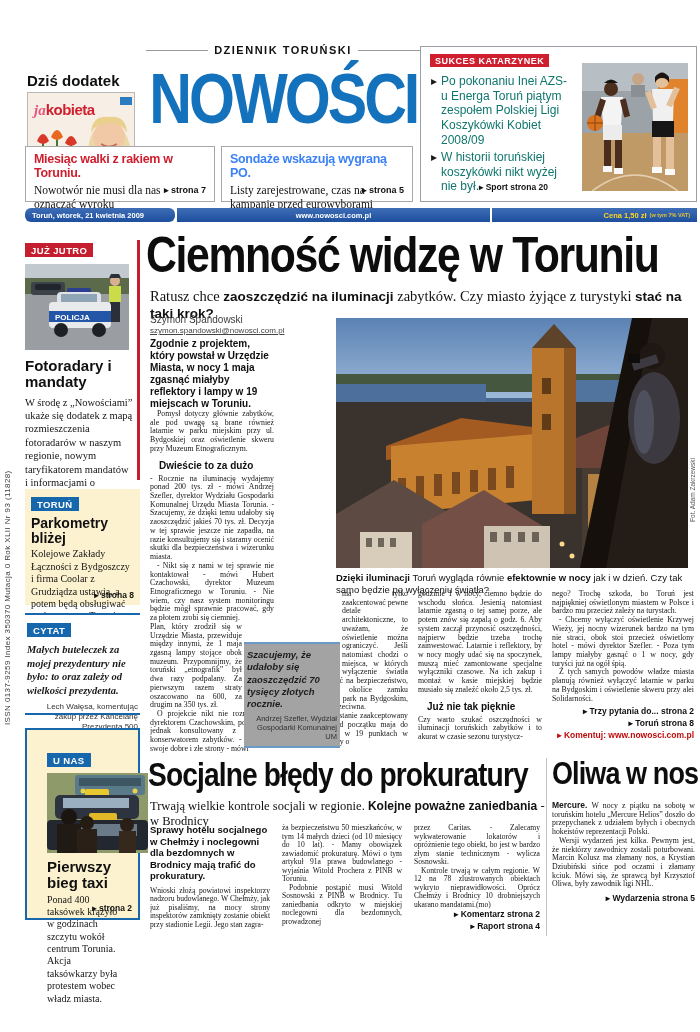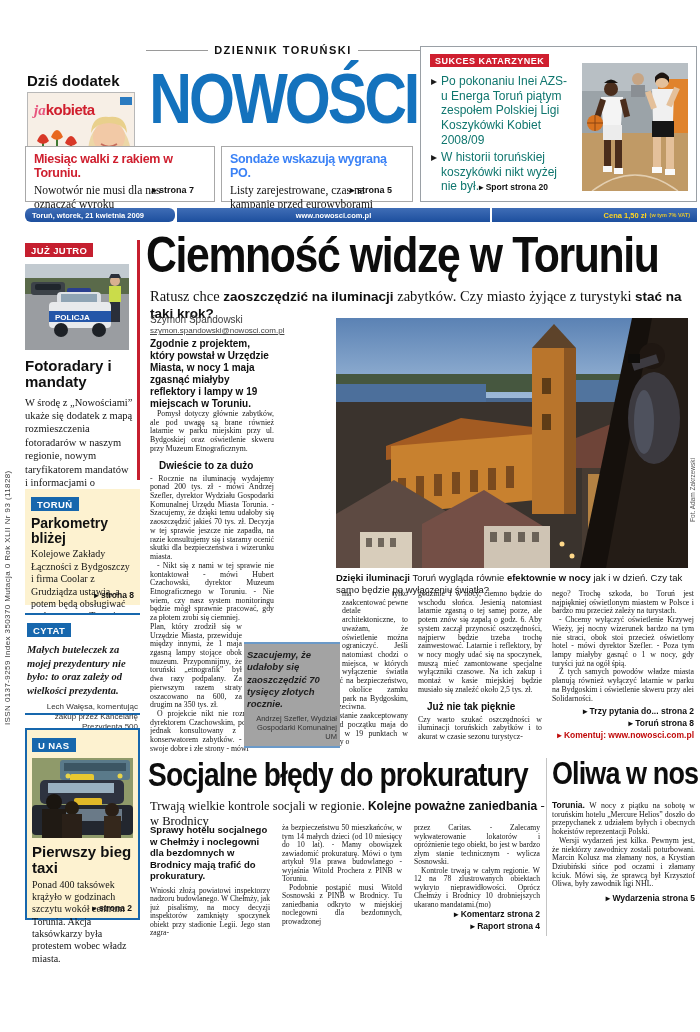--- a/index.html
+++ b/index.html
@@ -32,21 +32,21 @@
   .sukces-photo { position:absolute; right:8px; top:16px; width:106px; height:128px; overflow:hidden; }
 
   .teaser { position:absolute; top:146px; height:56px; border:1px solid #a8a8a8; background:#fff; padding:5px 8px; }
   .teaser-1 { left:25px; width:190px; }
   .teaser-2 { left:221px; width:192px; }
   .teaser-title { font:bold 12.5px "Liberation Sans",sans-serif; letter-spacing:-0.3px; }
   .teaser-1 .teaser-title { color:#cf1f2f; }
   .teaser-2 .teaser-title { color:#3b82f6; }
   .teaser-text { margin-top:3px; font:11.5px "Liberation Serif",serif; line-height:1.22; color:#111; width:150px; }
   .teaser-2 .teaser-text { width:160px; }
-  .teaser-page { position:absolute; right:20px; bottom:6px; font:bold 9px "Liberation Sans",sans-serif; color:#111;padding-left:17px; }
+  .teaser-page { position:absolute; right:8px; bottom:6px; font:bold 9px "Liberation Sans",sans-serif; color:#111;padding-left:17px; }
   .teaser-page::before { content:"▸ "; }
 
   
   .infobar { position:absolute; left:25px; top:208px; width:672px; height:14px; display:flex; gap:2px; }
   .seg { background:linear-gradient(#3f6db6,#1d4f9e); color:#fff; font:bold 7.5px "Liberation Sans",sans-serif; display:flex; align-items:center; padding:0 7px; }
   .seg-date { width:150px;border-radius:6px; }
   .seg-url { flex:1; justify-content:center; }
   .seg-price { width:205px; justify-content:flex-end; color:#ffd520; }
   .vat { font-size:5.5px; margin-left:3px; opacity:.85; }
 
@@ -63,21 +63,21 @@
   .sb-title { font:bold 15px "Liberation Sans",sans-serif; line-height:1.05; color:#101010; margin:8px 0 6px; }
   .sb-text { font:10.5px "Liberation Serif",serif; line-height:1.28; color:#141414; }
   .box-torun { top:489px; height:116px; background:#fdf2d0; padding:5px 6px; }
   .box-torun .sb-title { margin:4px 0 3px; font-size:14px; }
   .box-torun .sb-text { font-size:10px; line-height:1.24; }
   .sb-page { position:absolute; right:6px; bottom:5px; font:bold 8.5px "Liberation Sans",sans-serif; color:#111; }
   .sb-page::before { content:"▸ "; }
   .box-cytat { top:613px; height:102px; border-top:2px solid #1767ad; border-bottom:2px solid #1767ad; padding:5px 2px 4px; background:#fff; }
   .cytat-quote { margin-top:5px; font:italic bold 10.5px "Liberation Serif",serif; line-height:1.3; color:#1a1a1a; }
   .cytat-attr { margin-top:4px; font:8px "Liberation Sans",sans-serif; line-height:1.3; color:#333; text-align:right; }
-  .box-unas { top:728px; height:192px; background:#fdf2d0; border:2px solid #1767ad; padding:5px; }
+  .box-unas { top:728px; height:192px; background:#fdf2d0; border:2px solid #1767ad; padding:20px; }
   .box-unas .photo { margin-top:5px; width:101px; height:80px; }
   .box-unas .sb-title { margin:6px 0 3px; }
   .box-unas .sb-text { font-size:10px; line-height:1.24; }
 
   
   .a-headline { position:absolute; left:146px; top:226px; width:552px; }
   .a-headline h1 { display:inline-block; font:bold 46px "Liberation Sans",sans-serif; letter-spacing:-1.5px; color:#0d0d0d; white-space:nowrap; transform:scale(.93,1.08); transform-origin:left top; }
   .standfirst { position:absolute; left:150px; top:288px; width:546px; font:14.5px "Liberation Serif",serif; color:#111; }
   .standfirst b { font:bold 13.5px "Liberation Sans",sans-serif; }
   .byline { position:absolute; left:150px; top:314px; font:10px "Liberation Sans",sans-serif; color:#3d3d3d; }
@@ -423,21 +423,21 @@
 
   <div class="s-headline">
     <h2>Socjalne błędy do prokuratury</h2>
   </div>
   <div class="s-standfirst">
     <span>Trwają wielkie kontrole socjali w regionie. </span><b>Kolejne poważne zaniedbania</b><span> - w Brodnicy</span>
   </div>
   <div class="scol s-col1">
     <div class="s-lead">Sprawy hotelu socjalnego w Chełmży i noclegowni dla bezdomnych w Brodnicy mają trafić do prokuratury.</div>
     <div class="bt-s">
-        <p>Wnioski złożą powiatowi inspektorzy nadzoru budowlanego. W Chełmży, jak już pisaliśmy, na mocy decyzji inspektorów zamknięty spoczynek obiekt przy stadionie Legii. Jego stan zagra-</p>
+        <p>Wnioski złożą powiatowi inspektorzy nadzoru budowlanego. W Chełmży, jak już pisaliśmy, na mocy strony inspektorów zamknięty zostanie obiekt przy stadionie Legii. Jego stan zagra-</p>
       </div>
   </div>
   <div class="scol s-col2 bt-s">
     <div class="bt-s">
       <p>ża bezpieczeństwu 50 mieszkańców, w tym 14 małych dzieci (od 10 miesięcy do 10 lat). - Mamy obowiązek zawiadomić prokuraturę. Mówi o tym artykuł 91a prawa budowlanego - wyjaśnia Witold Prochera z PINB w Toruniu.</p>
       <p style="text-indent:7px">Podobnie postąpić musi Witold Sosnowski z PINB w Brodnicy. Tu zaniedbania odkryto w miejskiej noclegowni dla bezdomnych, prowadzonej</p>
     </div>
   </div>
   <div class="scol s-col3">
     <div class="bt-s">
@@ -447,18 +447,18 @@
     <div class="plink">Komentarz strona 2</div>
     <div class="plink">Raport strona 4</div>
   </div>
 
   <div class="vdivider"></div>
 
   <div class="o-headline">
     <h2>Oliwa w nos</h2>
   </div>
   <div class="o-body bt">
-    <p><span class="o-label">Torunia.</span> <span>W nocy z piątku na sobotę w toruńskim hotelu „Mercure Helios” doszło do przepychanek z udziałem byłych i obecnych hokeistów reprezentacji Polski.</span></p>
+    <p><span class="o-label">Mercure.</span> <span>W nocy z piątku na sobotę w toruńskim hotelu „Mercure Helios” doszło do przepychanek z udziałem byłych i obecnych hokeistów reprezentacji Polski.</span></p>
     <p>Wersji wydarzeń jest kilka. Pewnym jest, że niektórzy zawodnicy zostali poturbowani. Marcin Kolusz ma złamany nos, a Krystian Dziubiński sińce pod oczami i złamany kciuk. Mówi się, że sprawcą był Krzysztof Oliwa, były zawodnik ligi NHL.</p>
     <div class="plink o-link">Wydarzenia strona 5</div>
   </div>
 
 </div>
 
 </body></html>

